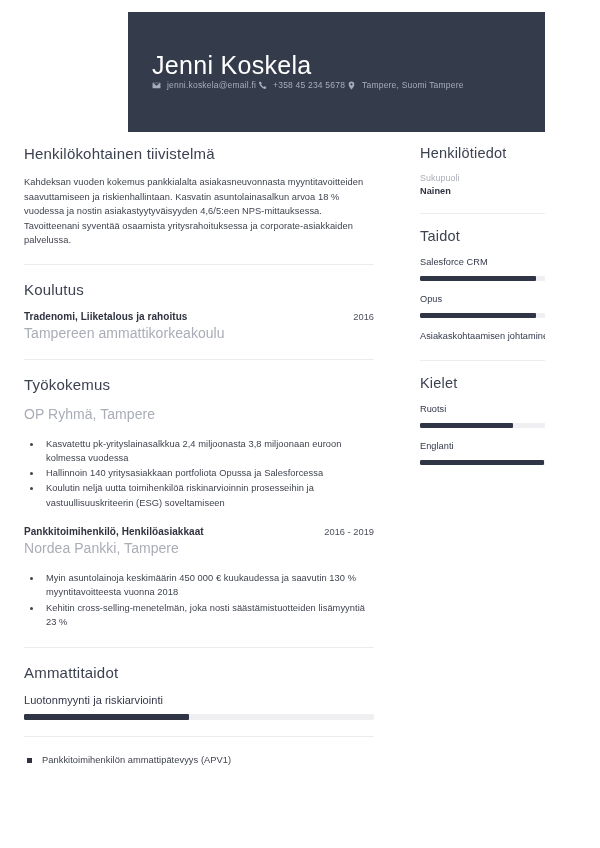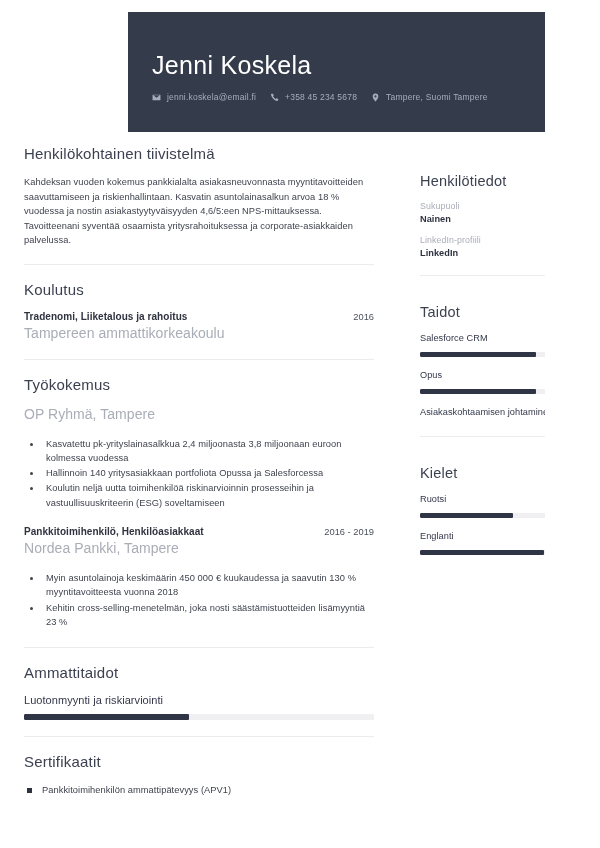--- a/index.html
+++ b/index.html
@@ -27,22 +27,21 @@
   .header-name {
     font-size: 25px;
     font-weight: 400;
     color: #ffffff;
     letter-spacing: 0.3px;
     line-height: 30px;
   }
   .contact-row {
     display: flex;
     align-items: center;
-    gap: 14px;
-    margin-top: 12px;
+    gap: 2px;
   }
   .contact-item {
     display: flex;
     align-items: center;
     gap: 6px;
     font-size: 8.5px;
     color: #a7adbb;
     letter-spacing: 0.2px;
     white-space: nowrap;
   }
@@ -68,21 +67,21 @@
   }
   .sec-divider.r { margin: 13px 0 14px 0; }
 
   h2.sec-title {
     font-size: 15px;
     font-weight: 400;
     color: #3c4150;
     letter-spacing: 0.2px;
     margin-bottom: 13px;
   }
-  h2.sec-title.r { font-size: 14.5px; margin-bottom: 12px; margin-top: 28px; }
+  h2.sec-title.r { font-size: 14.5px; margin-bottom: 12px; }
 
   .summary-text {
     font-size: 9.3px;
     line-height: 14.5px;
     color: #3f434e;
     letter-spacing: 0.05px;
   }
 
   
   .entry { margin-bottom: 2px; }
@@ -285,40 +284,35 @@
       <div>
         <div class="wide-skill-label">Luotonmyynti ja riskiarviointi</div>
         <div class="wide-track">
           <div class="bar-fill" style="width: 47%;"></div>
         </div>
       </div>
     </section>
     <div class="sec-divider"></div>
 
     <section class="sec">
-      <h2 class="sec-title">Sertifikaatit</h2>
       <ul class="cert-list">
         <li>Pankkitoimihenkilön ammattipätevyys (APV1)</li>
       </ul>
     </section>
 
   </div>
 
   <div class="right-col">
 
     <section class="sec">
       <h2 class="sec-title r">Henkilötiedot</h2>
       <div class="pd-item">
         <div class="pd-label">Sukupuoli</div>
         <div class="pd-value">Nainen</div>
       </div>
-      <div class="pd-item">
-        <div class="pd-label">LinkedIn-profiili</div>
-        <div class="pd-value">LinkedIn</div>
-      </div>
     </section>
     <div class="sec-divider r"></div>
 
     <section class="sec">
       <h2 class="sec-title r">Taidot</h2>
 
       <div class="skill">
         <div class="skill-label">Salesforce CRM</div>
         <div class="bar-track">
           <div class="bar-fill" style="width: 75%;"></div>

